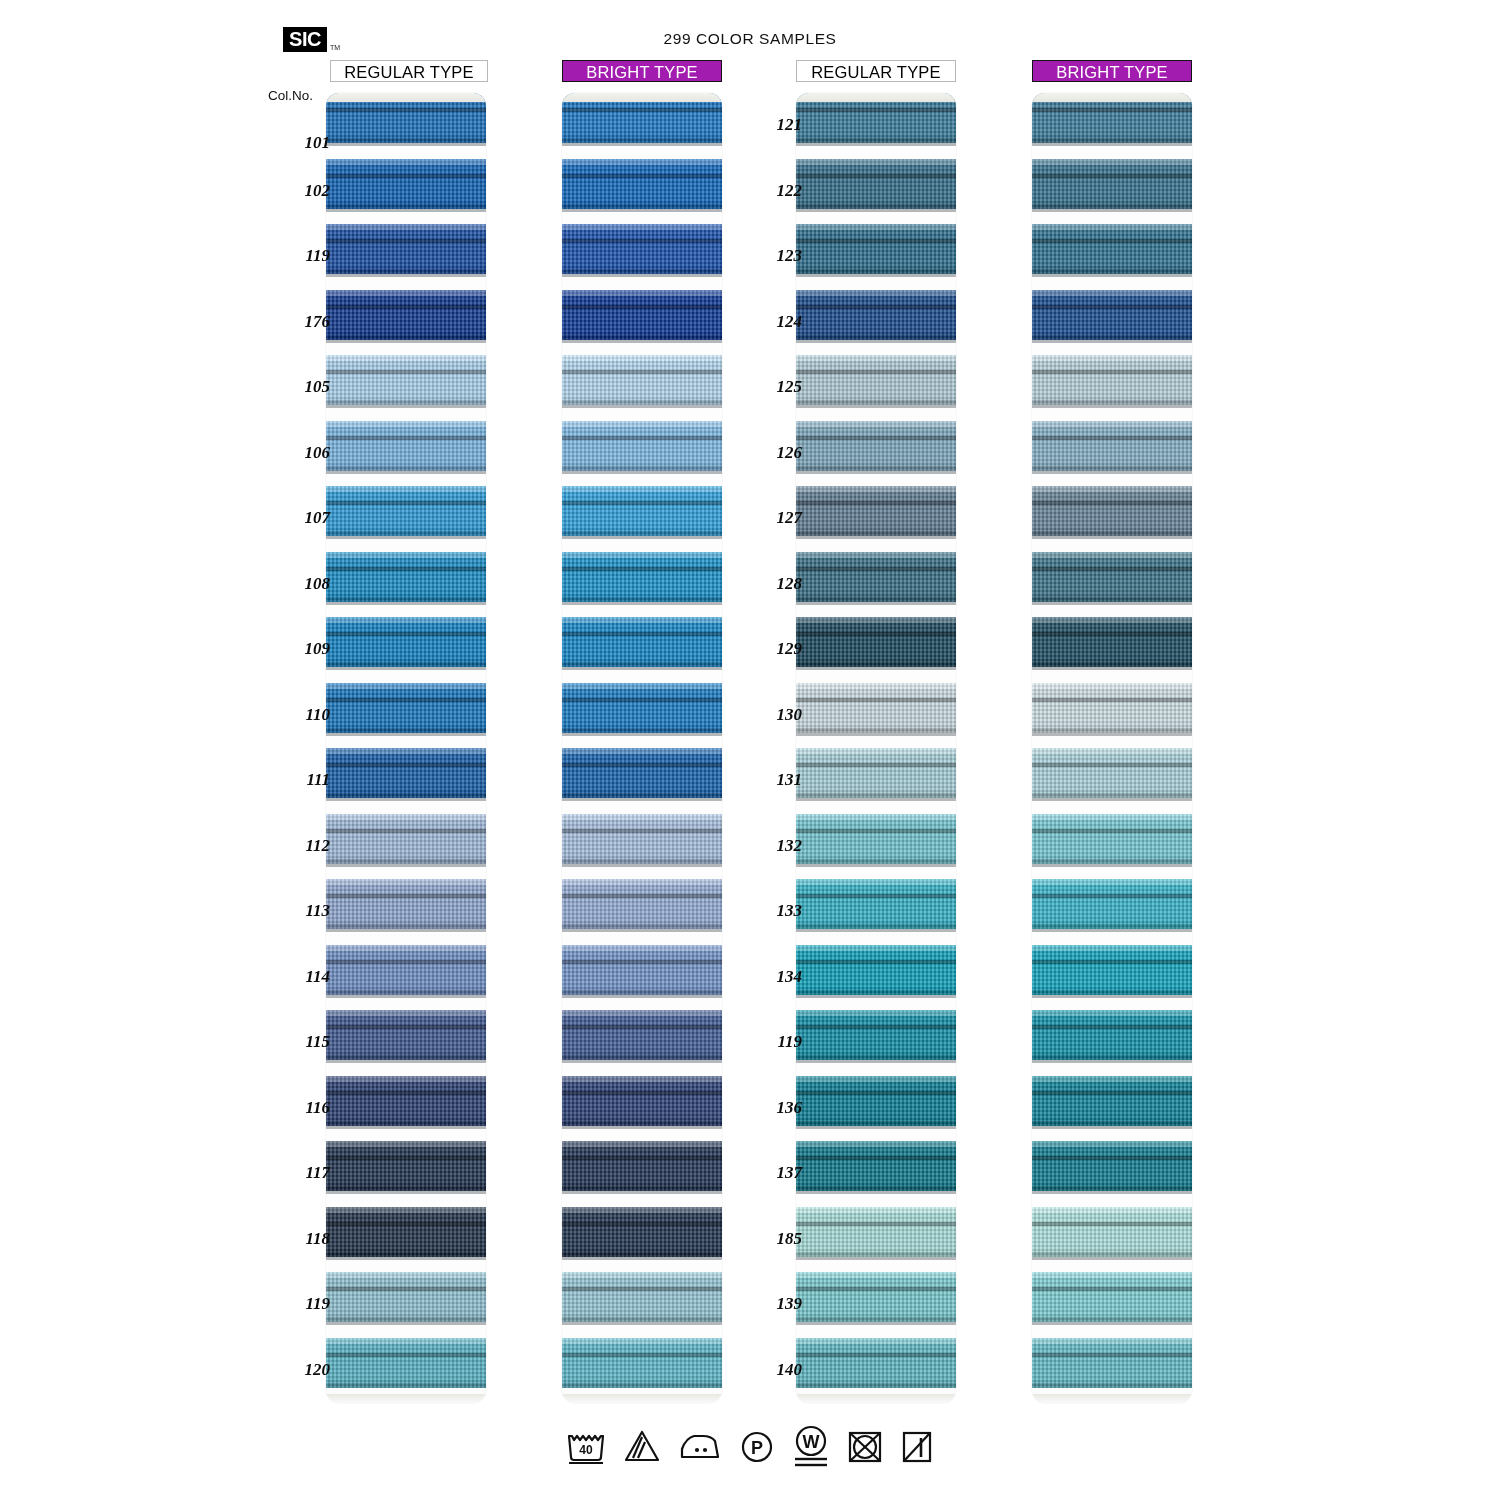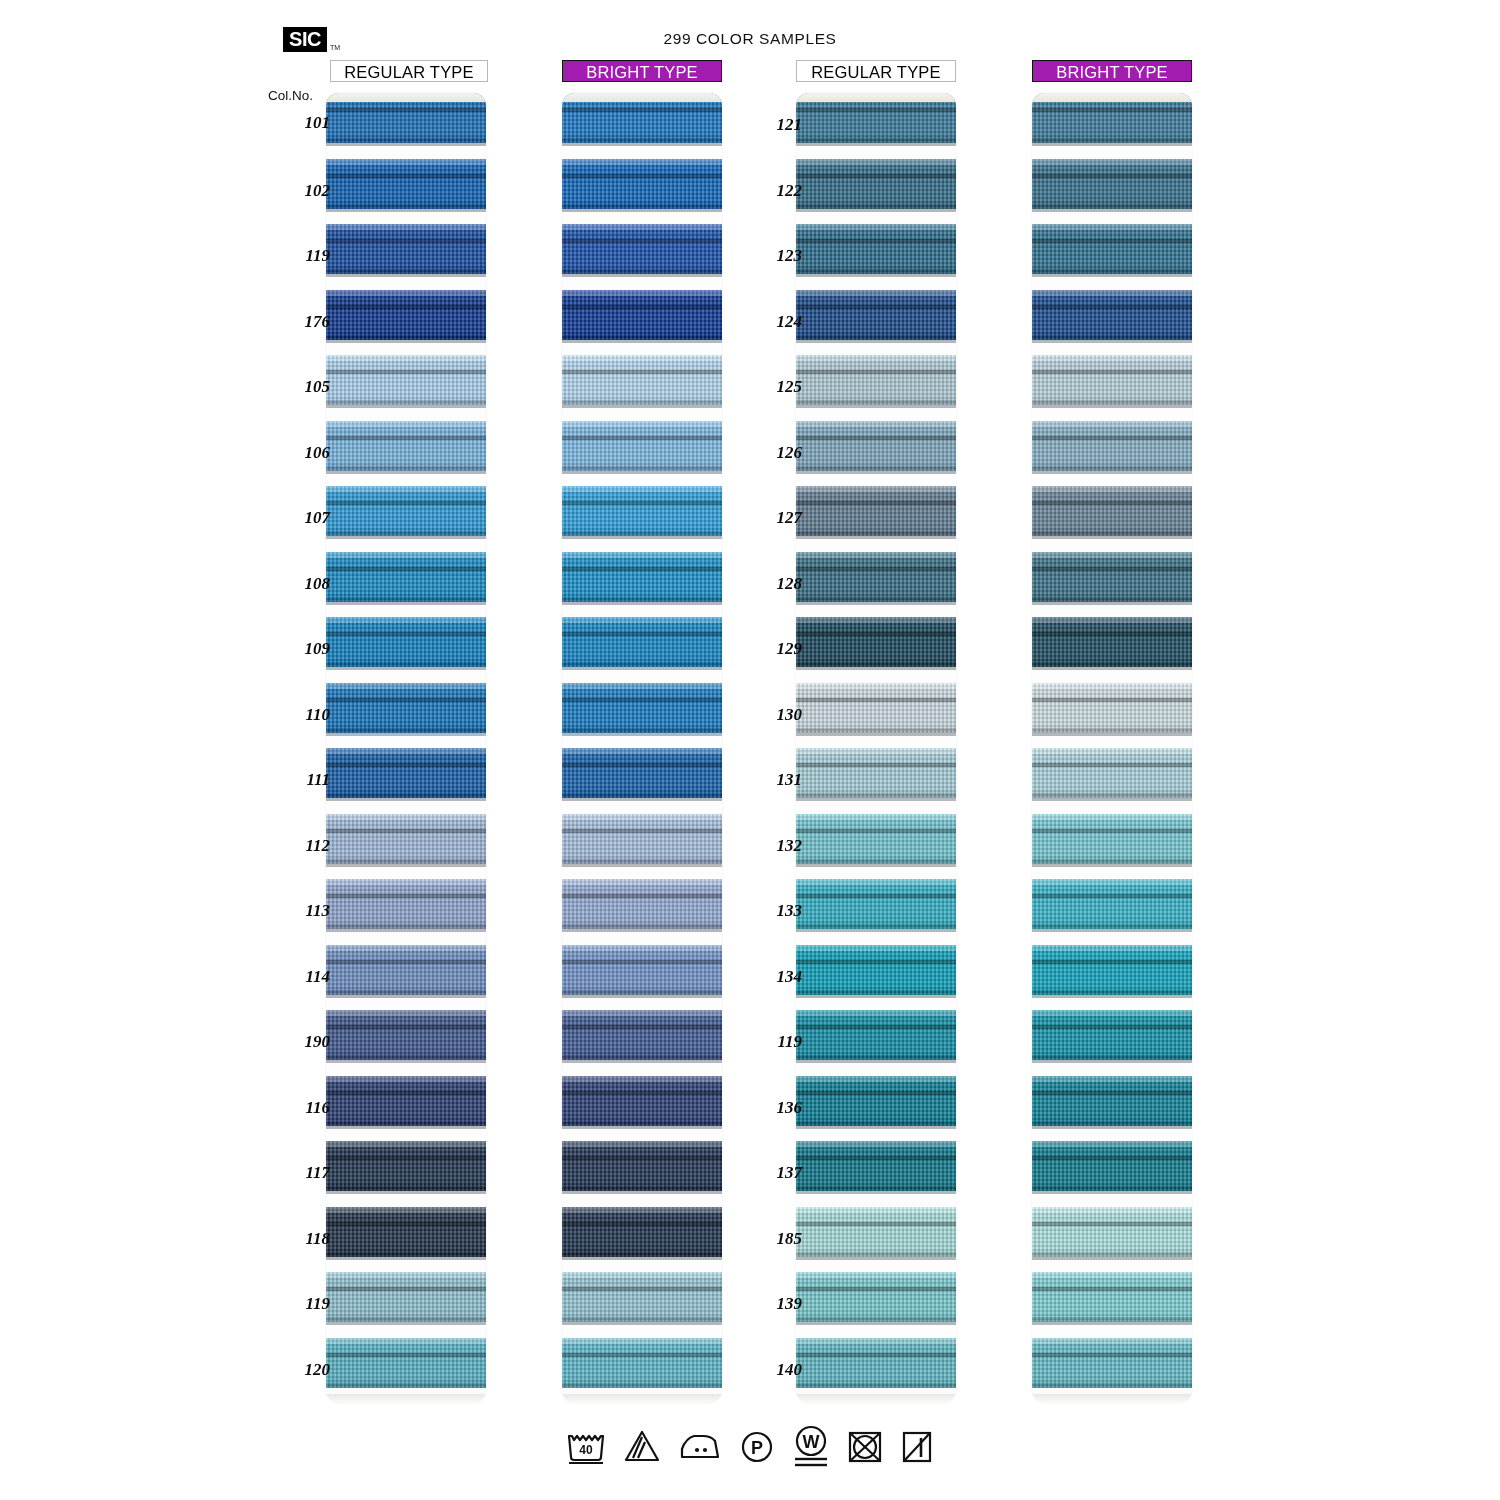--- a/index.html
+++ b/index.html
@@ -884,35 +884,35 @@
         <div class="edge"></div>
         <div class="seam" style="top: 15px;"></div>
         <div class="shade"></div>
       </div>
     </div>
     <div class="cap-top"></div>
     <div class="cap-bot"></div>
   </div>
 
 <div id="numbers-left">
-    <div class="rownum" style="left: 268px; top: 113px; text-align: right;">101</div>
+    <div class="rownum" style="left: 268px; top: 133px; text-align: right;">101</div>
     <div class="rownum" style="left: 268px; top: 180.5px;">102</div>
     <div class="rownum" style="left: 268px; top: 246px;">119</div>
     <div class="rownum" style="left: 268px; top: 311.5px;">176</div>
     <div class="rownum" style="left: 268px; top: 377px;">105</div>
     <div class="rownum" style="left: 268px; top: 442.5px;">106</div>
     <div class="rownum" style="left: 268px; top: 508px;">107</div>
     <div class="rownum" style="left: 268px; top: 573.5px;">108</div>
     <div class="rownum" style="left: 268px; top: 639px;">109</div>
     <div class="rownum" style="left: 268px; top: 704.5px;">110</div>
     <div class="rownum" style="left: 268px; top: 770px;">111</div>
     <div class="rownum" style="left: 268px; top: 835.5px;">112</div>
     <div class="rownum" style="left: 268px; top: 901px;">113</div>
     <div class="rownum" style="left: 268px; top: 966.5px;">114</div>
-    <div class="rownum" style="left: 268px; top: 1032px;">190</div>
+    <div class="rownum" style="left: 268px; top: 1032px;">115</div>
     <div class="rownum" style="left: 268px; top: 1097.5px;">116</div>
     <div class="rownum" style="left: 268px; top: 1163px;">117</div>
     <div class="rownum" style="left: 268px; top: 1228.5px;">118</div>
     <div class="rownum" style="left: 268px; top: 1294px;">119</div>
     <div class="rownum" style="left: 268px; top: 1359.5px;">120</div>
   </div>
 <div id="numbers-right">
     <div class="rownum" style="left: 740px; top: 115px;">121</div>
     <div class="rownum" style="left: 740px; top: 180.5px;">122</div>
     <div class="rownum" style="left: 740px; top: 246px;">123</div>

